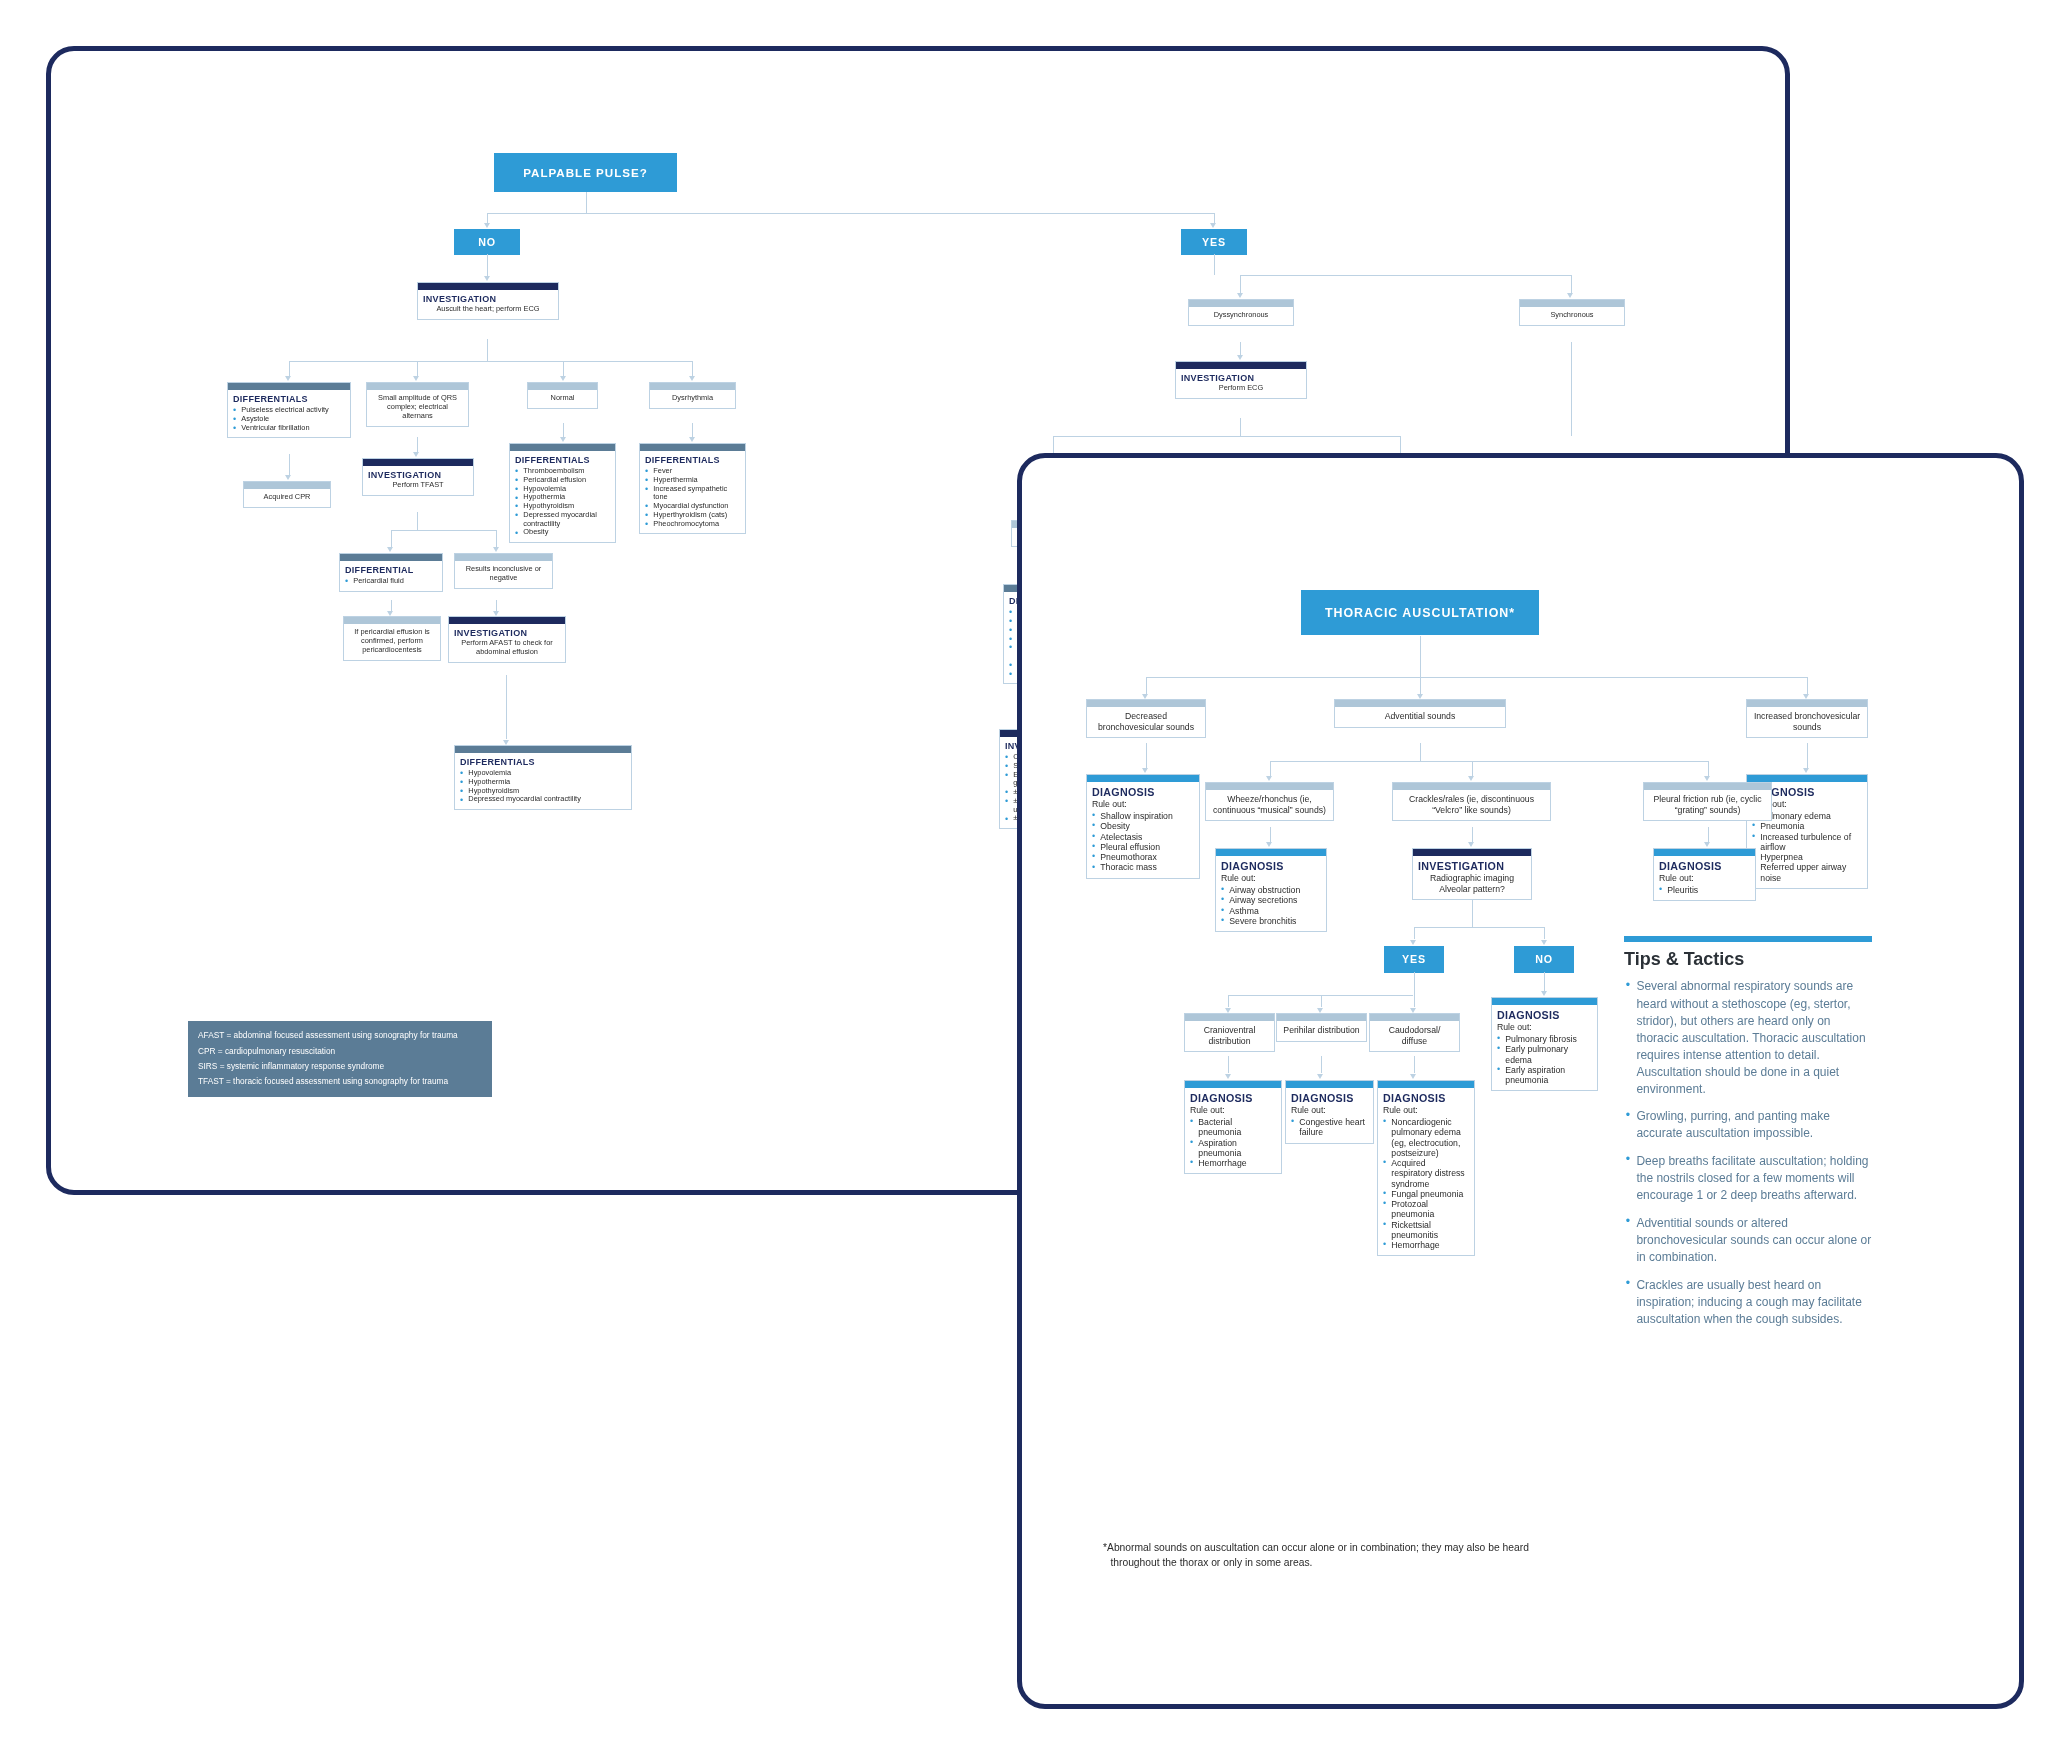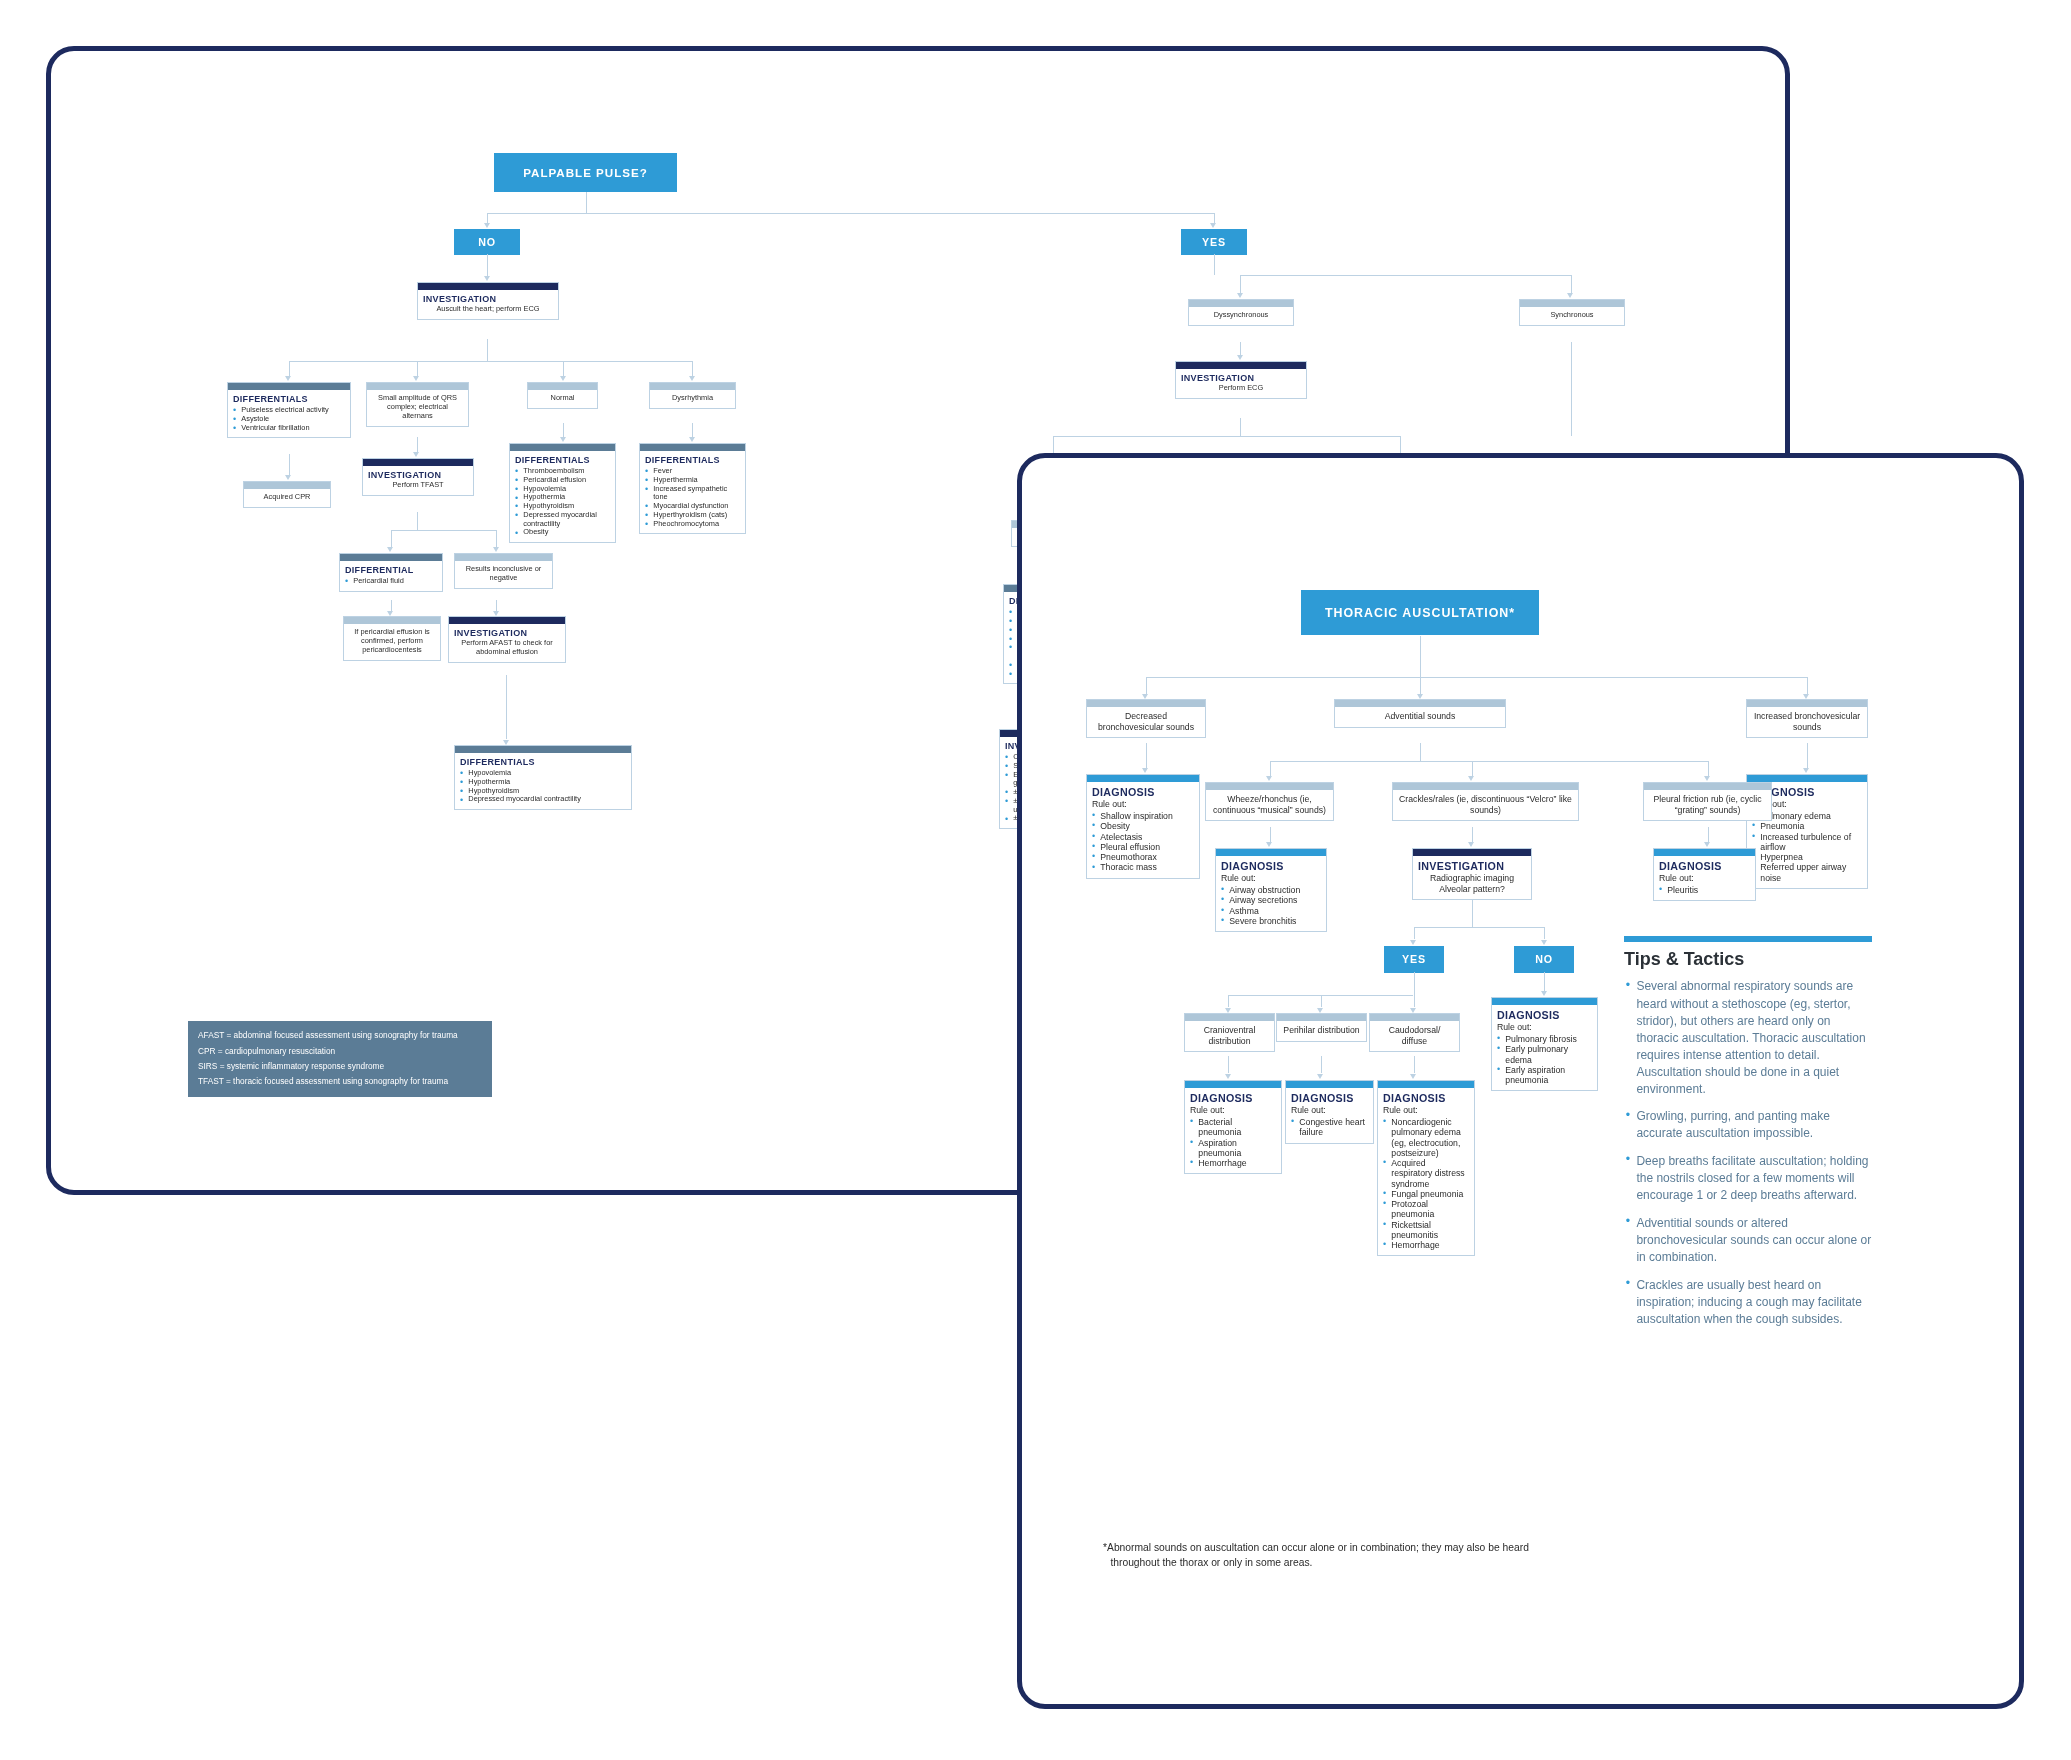--- a/index.html
+++ b/index.html
@@ -373,21 +373,21 @@
       <div class="ln lnv" style="left: 427px; top: 303px; height: 15px;"></div>
       <div class="arw" style="left: 423px; top: 318px;"></div>
       <div class="ln lnv" style="left: 663px; top: 303px; height: 15px;"></div>
       <div class="arw" style="left: 659px; top: 318px;"></div>
       <div class="node" style="left: 160px; top: 324px; width: 129px;">
         <div class="bar bar-pale"></div>
         <div class="body">
           <div class="plain" style="font-size: 8.7px;">Wheeze/rhonchus (ie, continuous “musical” sounds)</div>
         </div>
       </div>
-      <div class="node" style="left: 347px; top: 324px; width: 187px;">
+      <div class="node" style="left: 347px; top: 324px; width: 159px;">
         <div class="bar bar-pale"></div>
         <div class="body">
           <div class="plain" style="font-size: 8.7px;">Crackles/rales (ie, discontinuous “Velcro” like sounds)</div>
         </div>
       </div>
       <div class="node" style="left: 598px; top: 324px; width: 129px;">
         <div class="bar bar-pale"></div>
         <div class="body">
           <div class="plain" style="font-size: 8.7px;">Pleural friction rub (ie, cyclic “grating” sounds)</div>
         </div>

